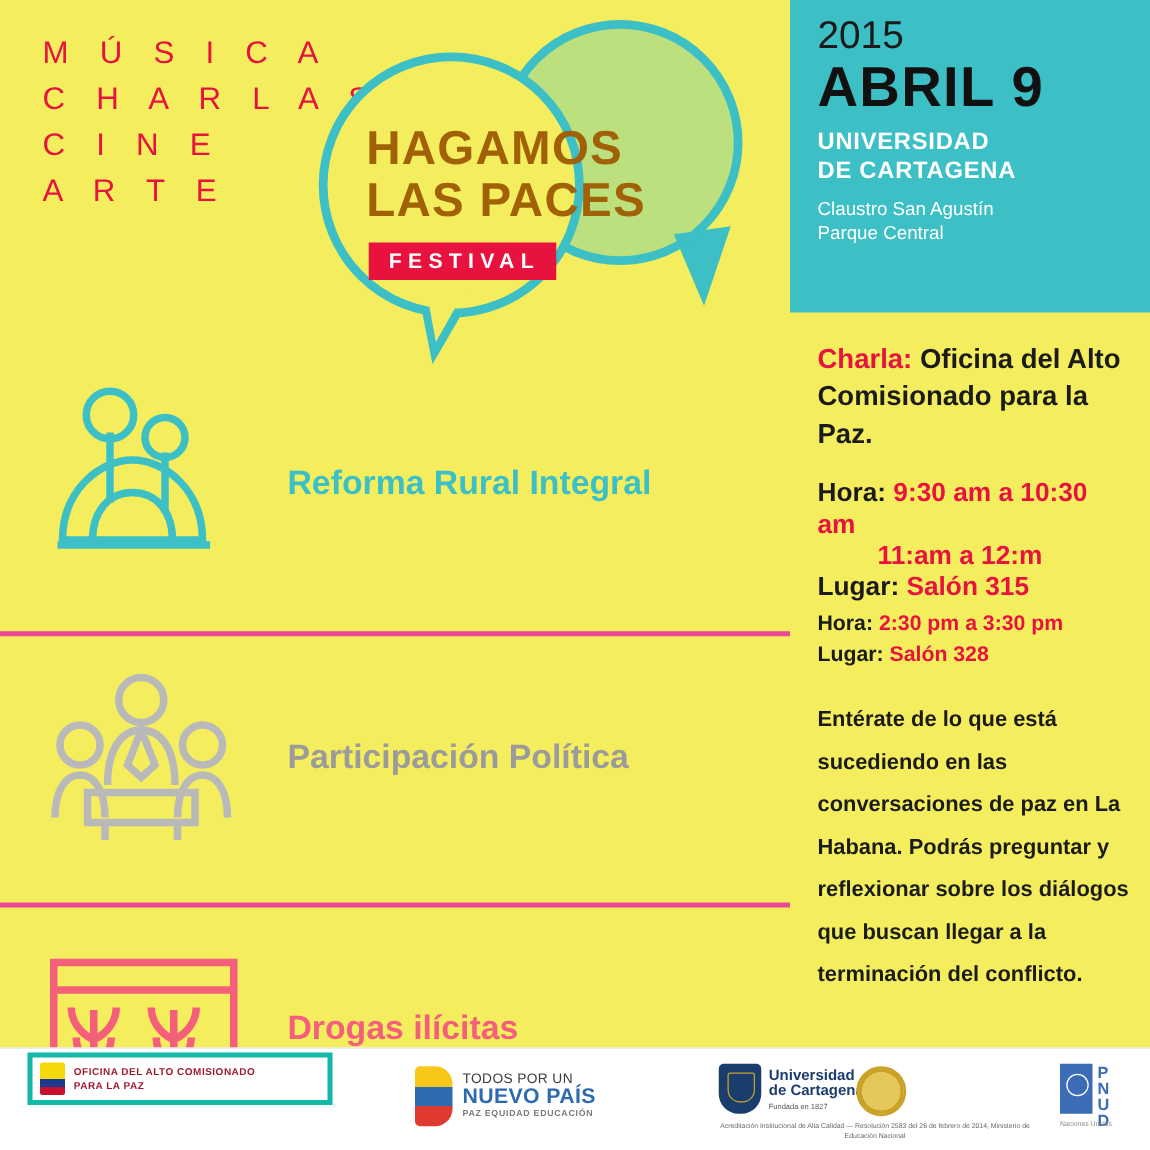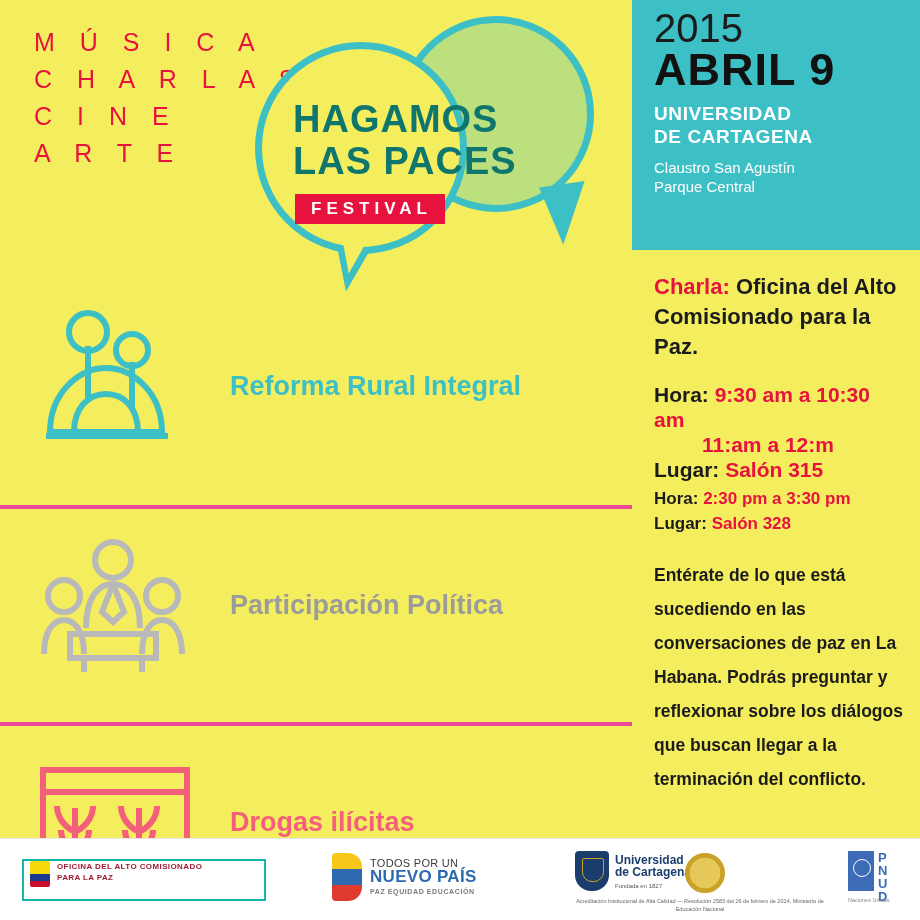--- a/index.html
+++ b/index.html
@@ -79,21 +79,21 @@
     width: 0; height: 0;
     border-left: 13px solid transparent;
     border-right: 19px solid transparent;
     border-top: 44px solid #f4ee5f;
     transform: rotate(6deg);
   }
   .logo-text {
     position: absolute;
     left: 50px; top: 92px;
     width: 300px;
-    color: #0f766e;
+    color: #a16207;
     font-weight: bold;
     font-size: 38px;
     line-height: 42px;
     letter-spacing: 1px;
     text-align: left;
   }
   .festival-tag {
     position: absolute;
     left: 52px; top: 188px;
     background: #e8123f;
@@ -139,21 +139,21 @@
     left: 632px; top: 0;
     width: 288px; height: 838px;
   }
   .date-block {
     position: absolute;
     left: 0; top: 0;
     width: 288px; height: 250px;
     background: #3dbfc6;
     padding: 10px 0 0 22px;
   }
-  .year { font-size: 40px; color: #1b1b1b; font-weight: normal; line-height: 36px; }
+  .year { font-size: 31px; color: #1b1b1b; font-weight: normal; line-height: 36px; }
   .daymonth { font-size: 45px; color: #111; font-weight: bold; line-height: 48px; letter-spacing: 1px; }
   .univ { margin-top: 8px; font-size: 19px; font-weight: bold; color: #ffffff; line-height: 23px; letter-spacing: 0.6px; }
   .place { margin-top: 10px; font-size: 15px; color: #ffffff; line-height: 19px; }
 
   .info-block {
     position: absolute;
     left: 0; top: 250px;
     width: 288px;
     padding: 22px 14px 0 22px;
   }
@@ -177,24 +177,24 @@
     left: 0; top: 838px;
     width: 920px; height: 82px;
     background: #ffffff;
     border-top: 1px solid #e6e6e6;
   }
   .footer-inner {
     position: relative;
     width: 920px; height: 82px;
   }
   .logo-oacp {
-    position: absolute; left: 22px; top: 20px;
+    position: absolute; left: 22px; top: 3px;
     width: 244px; height: 42px;
-    border: 2px solid #14b8a6;
-    display: flex; padding-left: 6px;
+    border: 4px solid #14b8a6;
+    display: flex; align-items: center; padding-left: 6px;
   }
   .flag-sm {
     width: 20px; height: 26px;
     background: linear-gradient(#f5d90a 0 50%, #1a3a8f 50% 75%, #c8102e 75% 100%);
     border-radius: 2px;
     margin-right: 7px;
     flex: none;
   }
   .oacp-text { font-size: 8px; font-weight: bold; color: #9f1c34; line-height: 11px; letter-spacing: 0.4px; }
 

